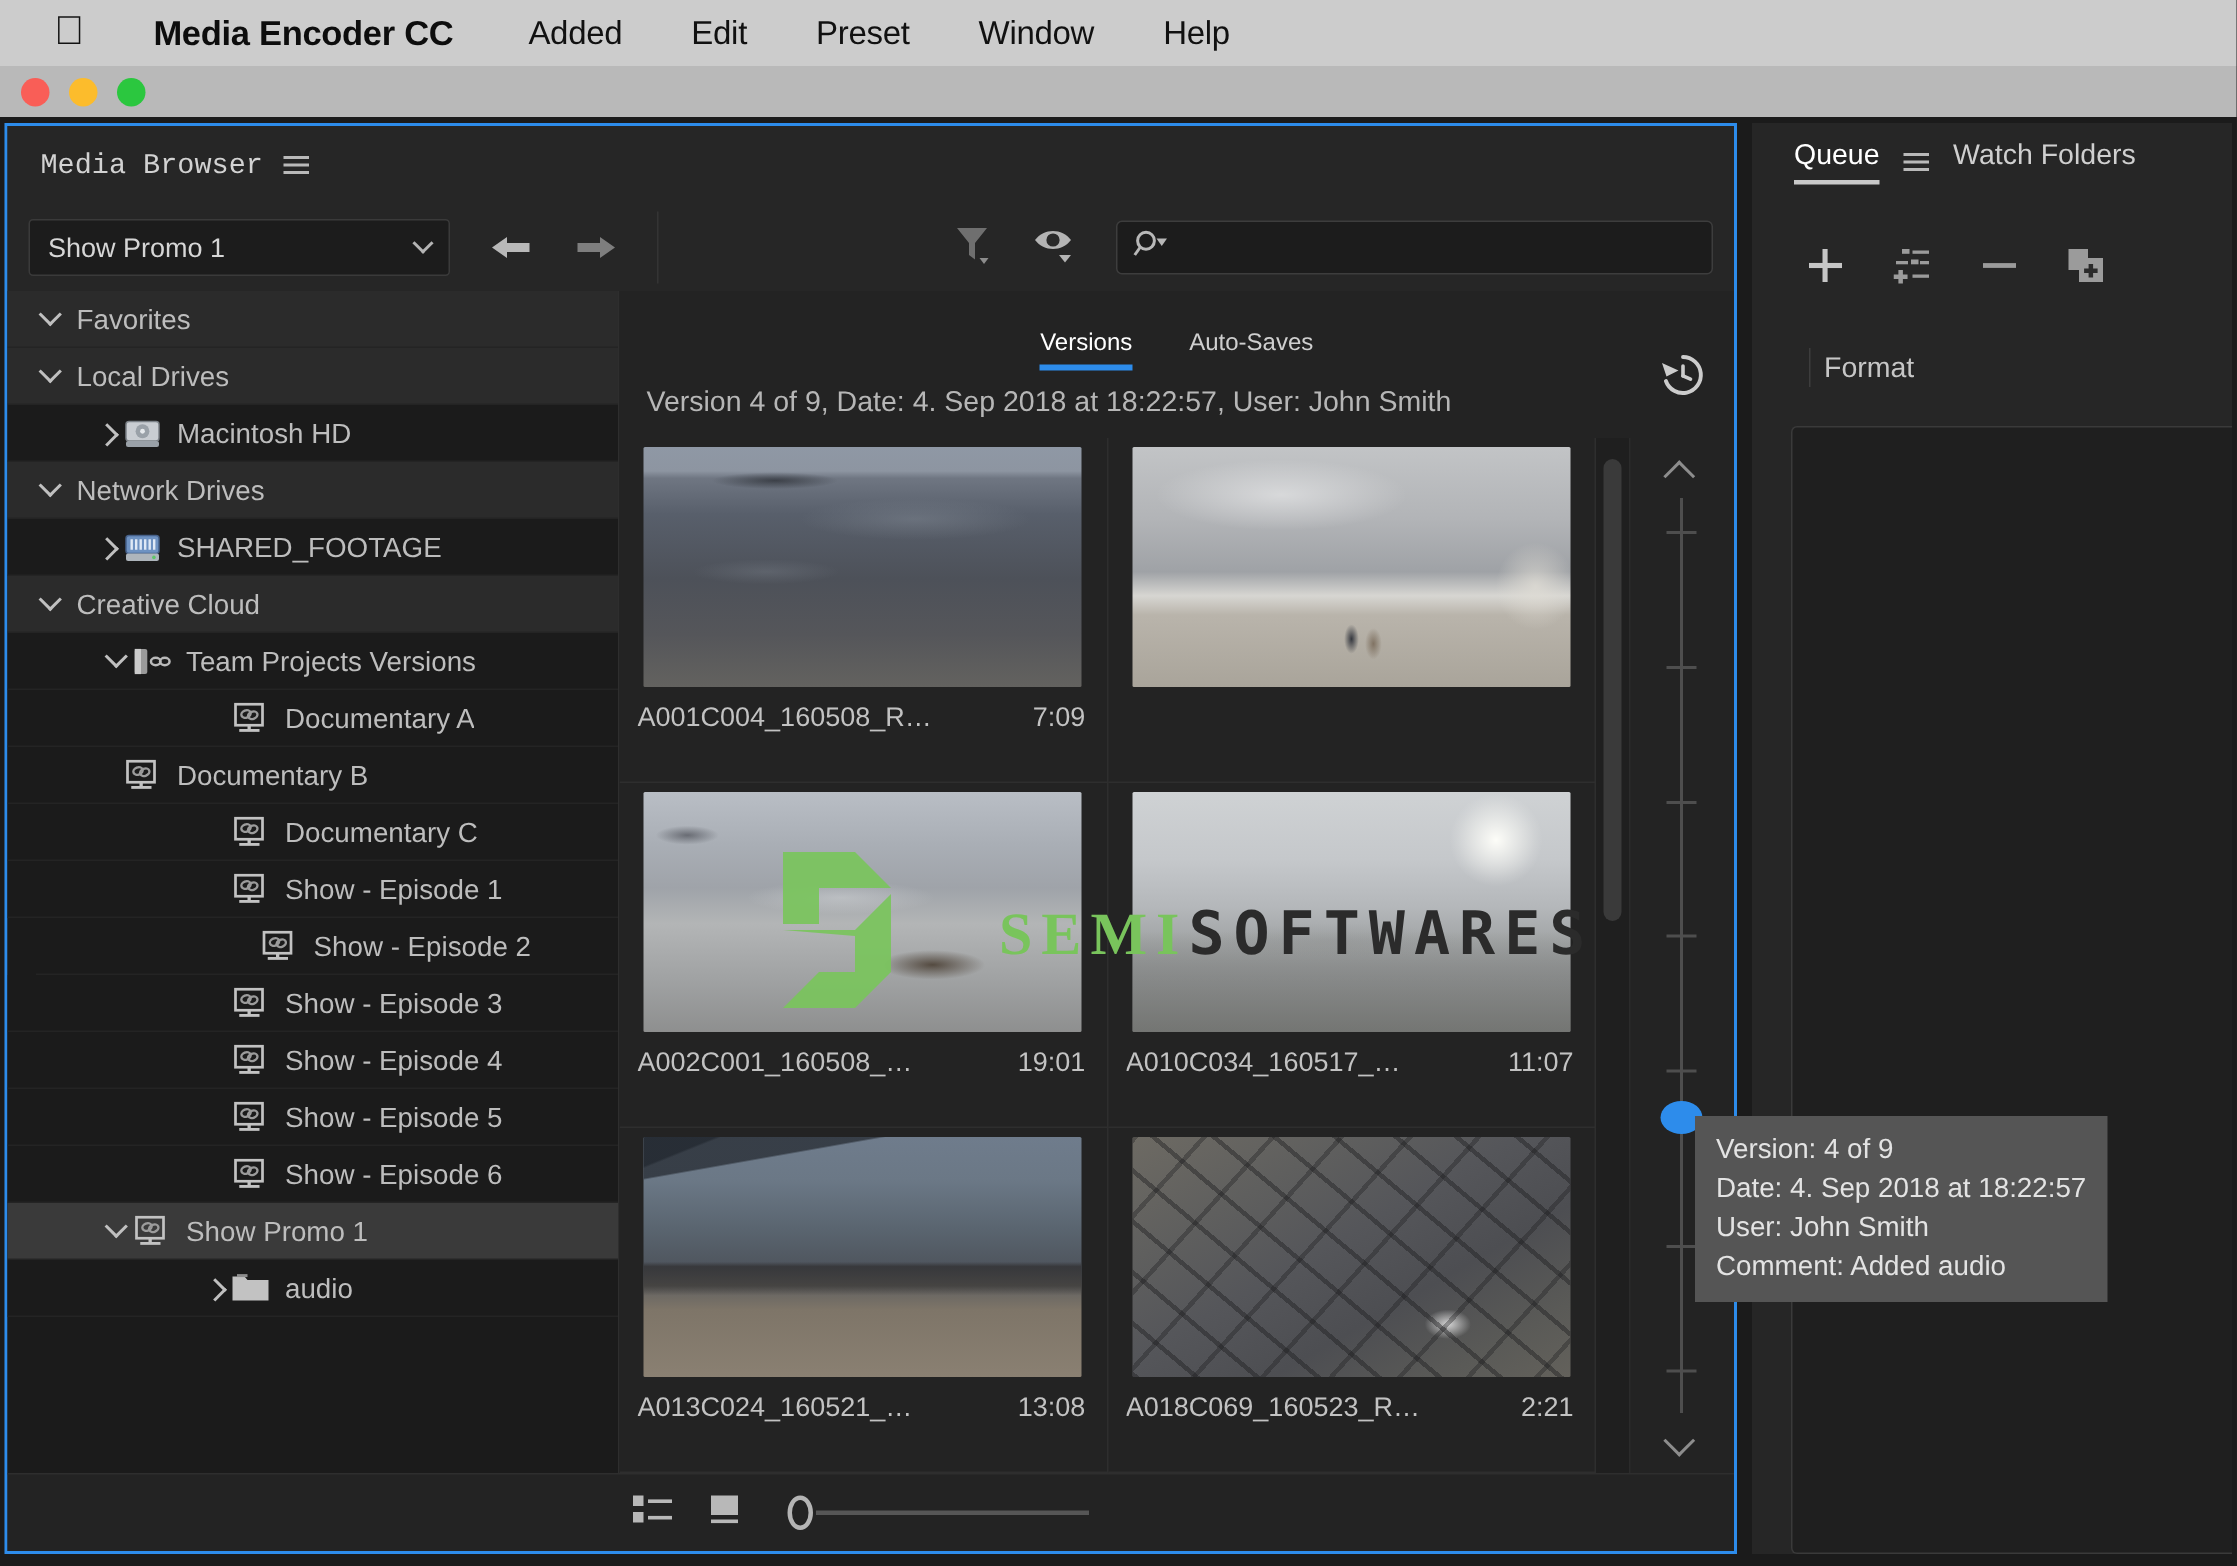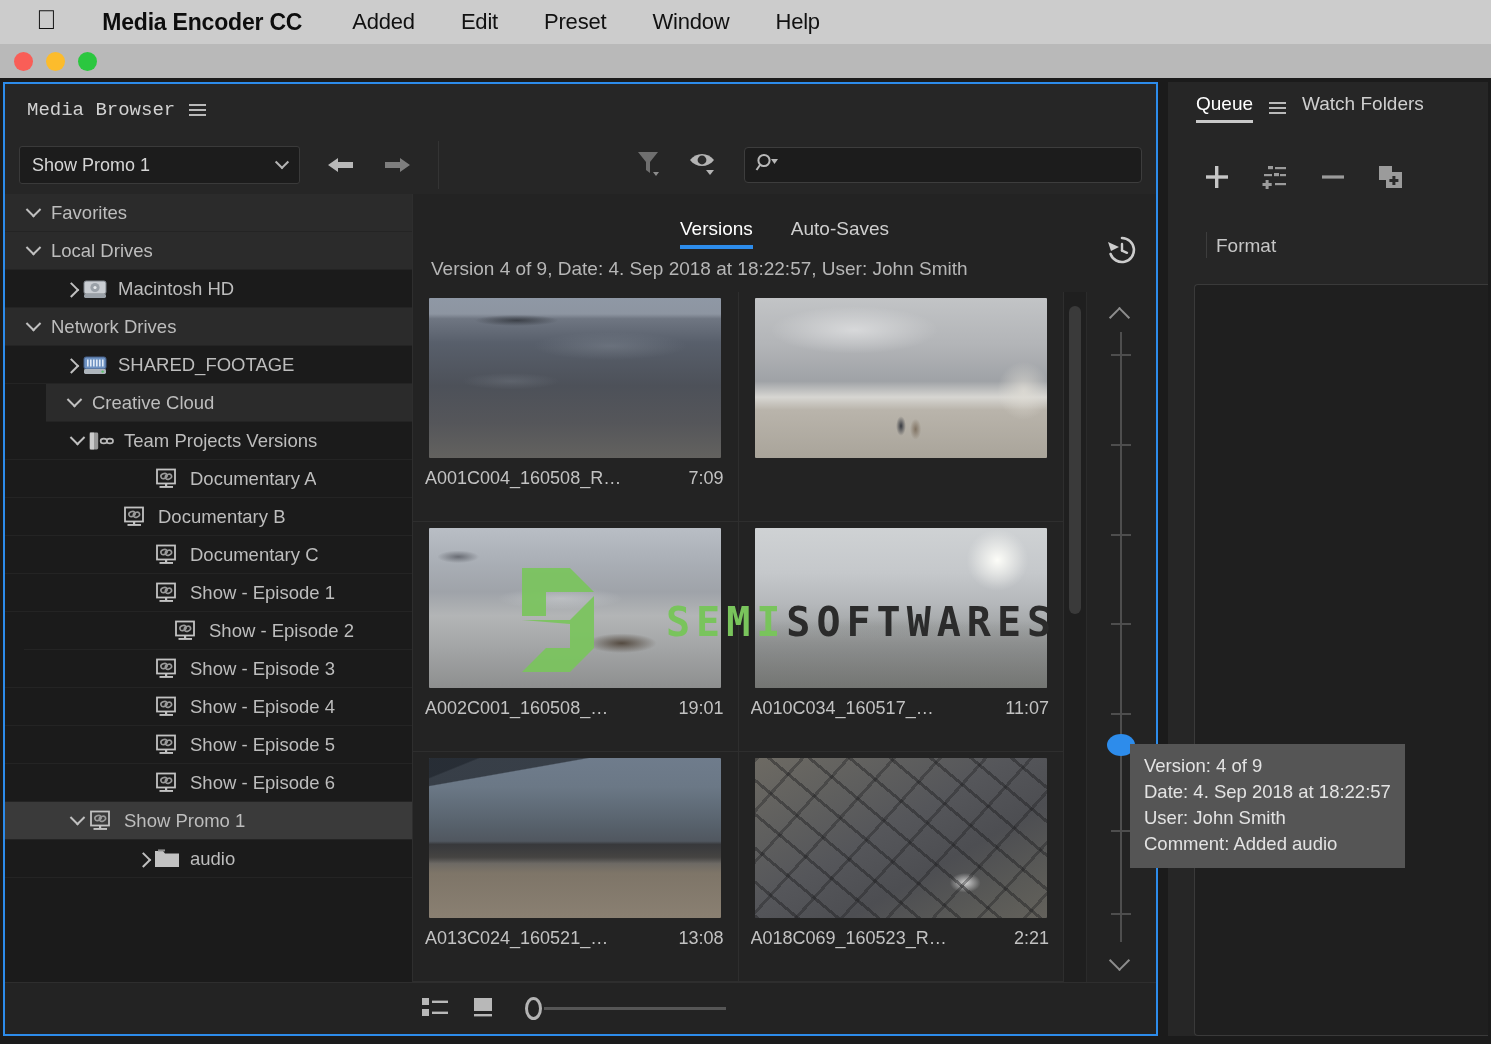--- a/index.html
+++ b/index.html
@@ -115,21 +115,21 @@
   }
   .row .ic { width: 28px; flex: none; display: flex; align-items: center;
              justify-content: center; margin-right: 9px; }
   .row .lbl { white-space: nowrap; overflow: hidden; }
 
   
   #versions-pane { flex: 1; display: flex; flex-direction: column; min-width: 0;
                    background: #232323; position: relative; }
   #vtabs { height: 58px; flex: none; display: flex; align-items: center;
            justify-content: center; gap: 38px; }
-  .vtab { color: #cfcfcf; font-size: 19px; padding-bottom: 9px; cursor: pointer;
+  .vtab { color: #cfcfcf; font-size: 16px; padding-bottom: 9px; cursor: pointer;
           position: relative; margin-top: 20px; }
   .vtab.active { color: #ffffff; }
   .vtab.active::after { content: ''; position: absolute; left: 0; right: 0;
                         bottom: 0; height: 4px; background: #2d8ceb; }
   #vinfo { flex: none; color: #b6b6b6; font-size: 19px; padding: 6px 0 12px 18px; }
 
   #grid-wrap { flex: 1; display: flex; min-height: 0; position: relative; }
   #grid { flex: 1; display: grid; grid-template-columns: 1fr 1fr;
           min-width: 0; overflow: hidden; }
   .cell { border-right: 1px solid #2e2e2e; border-bottom: 1px solid #2e2e2e;
@@ -195,21 +195,21 @@
                        width: 1px; height: 26px; background: #3d3d3d; }
   #q-list { flex: 1; margin: 0 0 0 26px; background: #1f1f1f;
             border: 1px solid #3a3a3a; border-right: none;
             border-radius: 4px 0 0 4px; }
 
   
   #watermark { position: absolute; left: 508px; top: 484px; z-index: 30;
                pointer-events: none; display: flex; align-items: center; }
   #wm-text { font-family: "DejaVu Sans Mono", monospace; font-weight: bold;
              font-size: 40px; letter-spacing: 6px; margin-left: 66px; margin-top: 4px; }
-  #wm-a { color: #79c45c; }
+  #wm-a { color: #79c45c; font-family: Liberation Serif, serif; }
   #wm-b { color: #2b2b2b; }
 </style>
 </head>
 <body>
 
 <div id="menubar">
   <span class="apple"></span>
   <span class="app-name">Media Encoder CC</span>
   <span class="mi">Added</span>
   <span class="mi">Edit</span>
@@ -325,21 +325,21 @@
                   <rect x="14" y="6.5" width="1.6" height="7"></rect>
                   <rect x="17" y="6.5" width="1.6" height="7"></rect>
                   <rect x="20" y="6.5" width="1.6" height="7"></rect>
                 </g>
                 <rect x="2" y="16" width="22" height="5" rx="1.4" fill="#aeb5bc"></rect>
                 <circle cx="20.6" cy="18.6" r="1.2" fill="#5ec46a"></circle>
               </svg>
             </span>
             <span class="lbl">SHARED_FOOTAGE</span>
           </div>
-          <div class="row group" style="padding-left: 18px; margin-left: 41px;">
+          <div class="row group" style="padding-left: 18px;">
             <span class="tw down"></span>
             <span style="width: 8px; flex: 0 0 auto;"></span>
             <span class="lbl">Creative Cloud</span>
           </div>
           <div class="row" style="padding-left: 62px;">
             <span class="tw down"></span>
             <span class="ic">
               <svg width="30" height="24" viewBox="0 0 30 24">
                 <rect x="3" y="3" width="9" height="18" rx="1.5" fill="#9a9a9a"></rect>
                 <rect x="3" y="3" width="4.5" height="18" fill="#cbcbcb"></rect>
@@ -359,21 +359,21 @@
                 <g fill="none" stroke="#9b9b9b" stroke-width="1.6">
                   <ellipse cx="10" cy="9" rx="3.2" ry="2.4" transform="rotate(-22 10 9)"></ellipse>
                   <ellipse cx="14.5" cy="9.8" rx="3.2" ry="2.4" transform="rotate(-22 14.5 9.8)"></ellipse>
                 </g>
                 <rect x="11" y="16.5" width="2.2" height="2.6" fill="#c2c2c2"></rect>
                 <rect x="5.5" y="19" width="13.5" height="1.9" fill="#c2c2c2"></rect>
               </svg>
             </span>
             <span class="lbl">Documentary A</span>
           </div>
-          <div class="row" style="padding-left: 96px;">
+          <div class="row" style="padding-left: 56px;">
             <span class="tw"></span>
             <span class="ic">
               <svg width="26" height="24" viewBox="0 0 26 24">
                 <rect x="3" y="2.5" width="18" height="14" fill="none" stroke="#c2c2c2" stroke-width="1.8"></rect>
                 <g fill="none" stroke="#9b9b9b" stroke-width="1.6">
                   <ellipse cx="10" cy="9" rx="3.2" ry="2.4" transform="rotate(-22 10 9)"></ellipse>
                   <ellipse cx="14.5" cy="9.8" rx="3.2" ry="2.4" transform="rotate(-22 14.5 9.8)"></ellipse>
                 </g>
                 <rect x="11" y="16.5" width="2.2" height="2.6" fill="#c2c2c2"></rect>
                 <rect x="5.5" y="19" width="13.5" height="1.9" fill="#c2c2c2"></rect>

